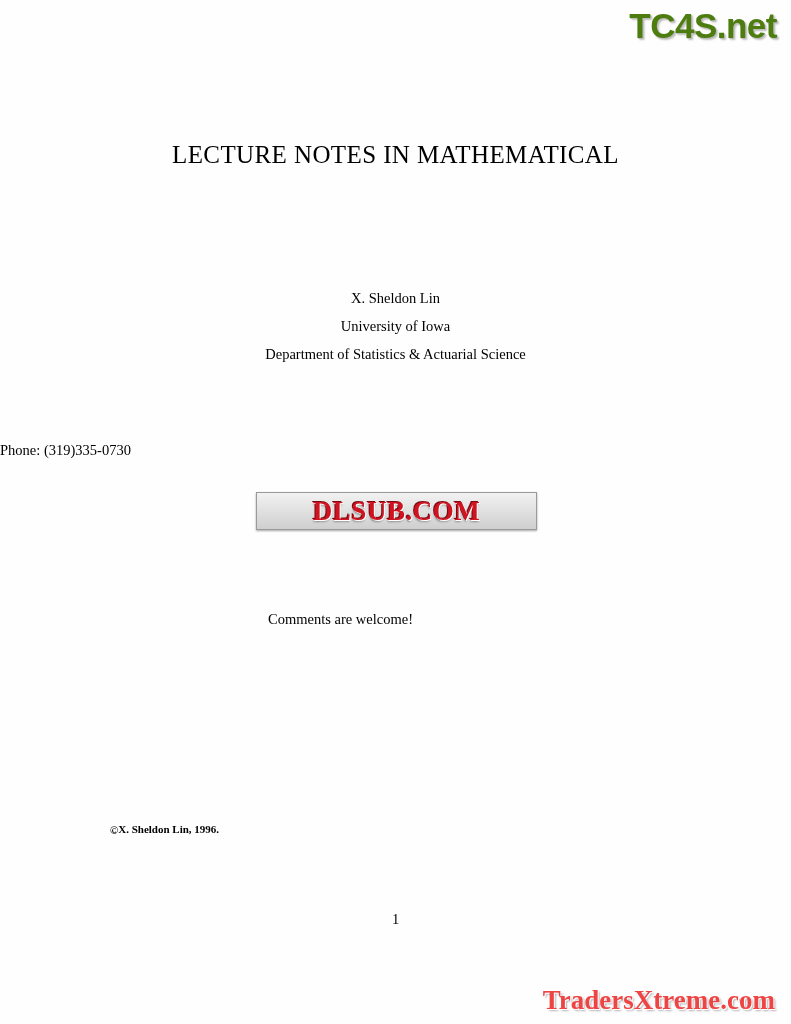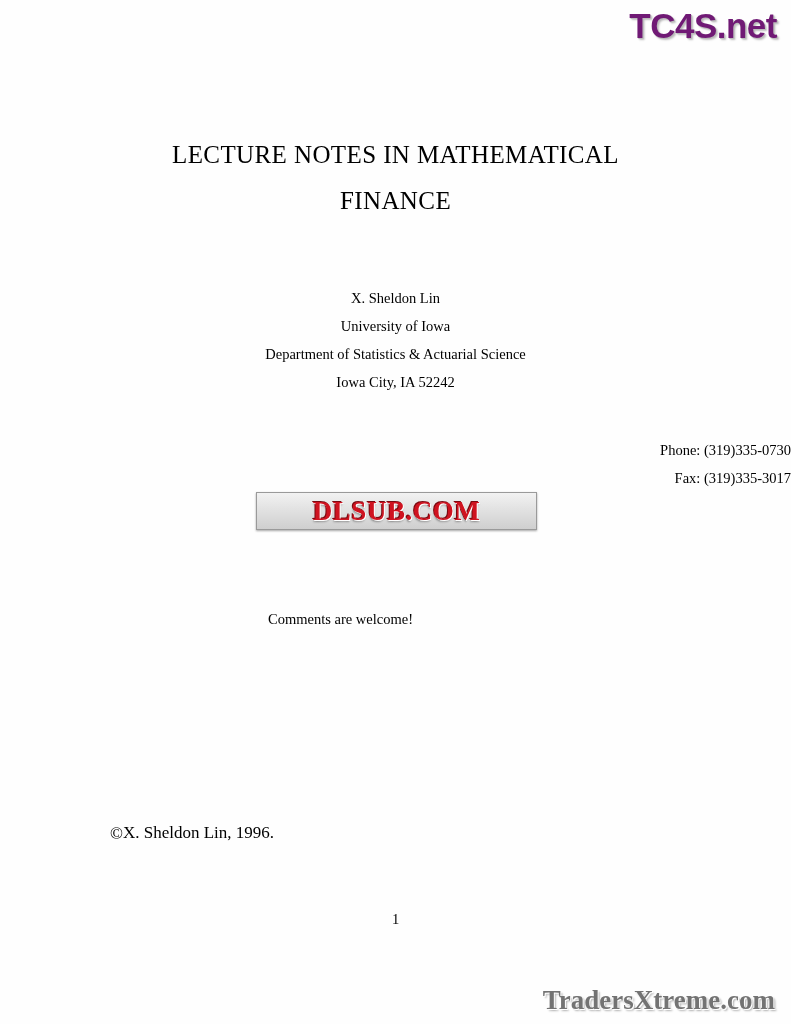--- a/index.html
+++ b/index.html
@@ -26,21 +26,21 @@
 
   
   .wm-top {
     position: absolute;
     top: 6px;
     right: 14px;
     font-family: "Liberation Sans", sans-serif;
     font-weight: bold;
     font-size: 35px;
     letter-spacing: -0.5px;
-    color: #701a75;
+    color: #4d7c0f;
     text-shadow: 1px 1px 0 #bbbbbb, 2px 2px 2px rgba(0,0,0,0.25);
     user-select: none;
   }
 
   
   .doc {
     position: absolute;
     left: 0;
     top: 0;
     width: 791px;
@@ -71,40 +71,41 @@
     text-align: center;
     font-size: 14.5px;
     line-height: 28px;
   }
 
   .contact-block {
     position: absolute;
     top: 436px;
     left: 0;
     width: 791px;
-    text-align: right;
+    text-align: left;
     font-size: 14.5px;
     line-height: 28px;
   }
 
   .comments-block {
     position: absolute;
     top: 611px;
     left: 0;
     width: 681px;
     text-align: center;
     font-size: 14.5px;
   }
 
   .copyright {
     position: absolute;
     top: 823px;
     left: 110px;
-    font-size: 17px;
-    white-space: nowrap;
+    font-size: 11px;
+    white-space: nowrap;
+    font-weight: bold;
   }
   .copyright .csym {
     display: inline-block;
     position: relative;
     top: 0.5px;
   }
 
   .page-number {
     position: absolute;
     top: 911px;
@@ -144,50 +145,47 @@
   }
 
   
   .wm-bottom {
     position: absolute;
     bottom: 8px;
     right: 16px;
     font-family: "Liberation Serif", serif;
     font-weight: bold;
     font-size: 27px;
-    color: #737373;
+    color: #ef4444;
     text-shadow: 1px 1px 0 #ffffff, 2px 2px 2px rgba(0,0,0,0.3);
     user-select: none;
     white-space: nowrap;
   }
 </style>
 </head>
 <body>
 
 <div class="page">
 
   <div class="wm-top">TC4S.net</div>
 
   <div class="doc">
 
     <div class="title">
       <span class="line">LECTURE NOTES IN MATHEMATICAL</span>
-      <span class="line">FINANCE</span>
     </div>
 
     <div class="author-block">
       <div>X. Sheldon Lin</div>
       <div>University of Iowa</div>
       <div>Department of Statistics &amp; Actuarial Science</div>
-      <div>Iowa City, IA 52242</div>
     </div>
 
     <div class="contact-block">
       <div>Phone: (319)335-0730</div>
-      <div>Fax: (319)335-3017</div>
     </div>
 
     <div class="stamp">
       <span class="stamp-inner">DLSUB.COM</span>
     </div>
 
     <div class="comments-block">
       <span>Comments are welcome!</span>
     </div>
 

